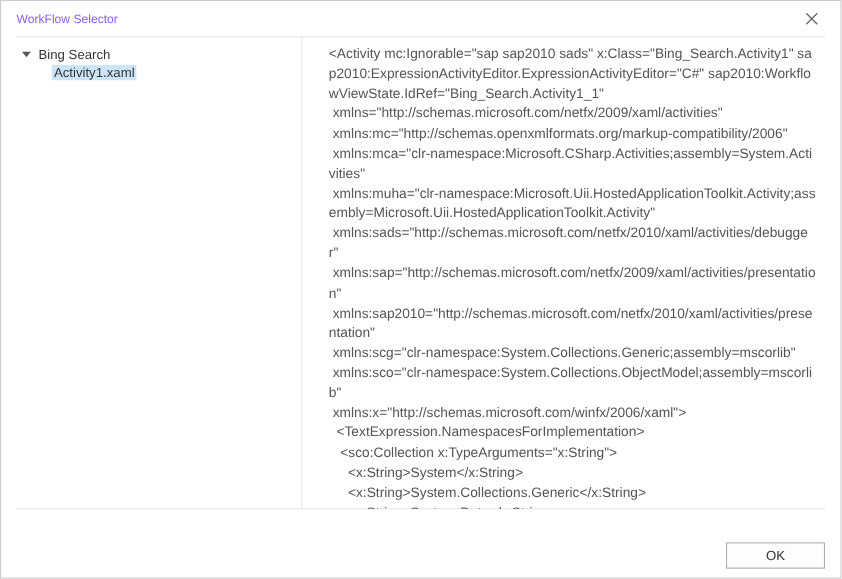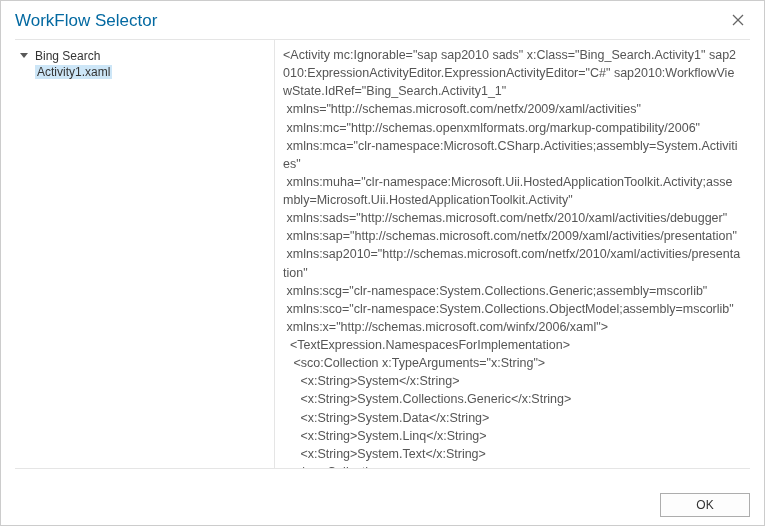--- a/index.html
+++ b/index.html
@@ -17,36 +17,37 @@
       border: 1px solid #ccc;
       position: relative;
     }
     .title-bar {
       padding: 10px 14px 8px 14px;
       display: flex;
       justify-content: space-between;
       align-items: center;
     }
     .title {
-      font-size: 17px;
-      color: #0369a1;
+      font-size: 11px;
+      color: #8b5cf6;
     }
     .close-btn {
       font-size: 14px;
       color: #666;
       cursor: pointer;
       padding: 0 6px;
       line-height: 1;
     }
     .content-area {
       display: flex;
       border-top: 1px solid #e5e5e5;
       border-bottom: 1px solid #e5e5e5;
       height: 430px;
       margin: 0 14px;
+      gap: 16px;
     }
     .tree-panel {
       width: 260px;
       border-right: 1px solid #e5e5e5;
       padding: 8px 4px;
       overflow: auto;
     }
     .tree-root {
       display: flex;
       align-items: center;
@@ -59,21 +60,21 @@
       height: 12px;
       margin-right: 4px;
     }
     .expander svg {
       display: block;
     }
     .tree-root-label {
       color: #333;
     }
     .tree-child {
-      margin-left: 16px;
+      margin-left: 28px;
       padding: 1px 0;
       cursor: pointer;
     }
     .tree-child-label {
       background: #cde6f7;
       padding: 0 2px;
       color: #333;
     }
     .detail-panel {
       flex: 1;

